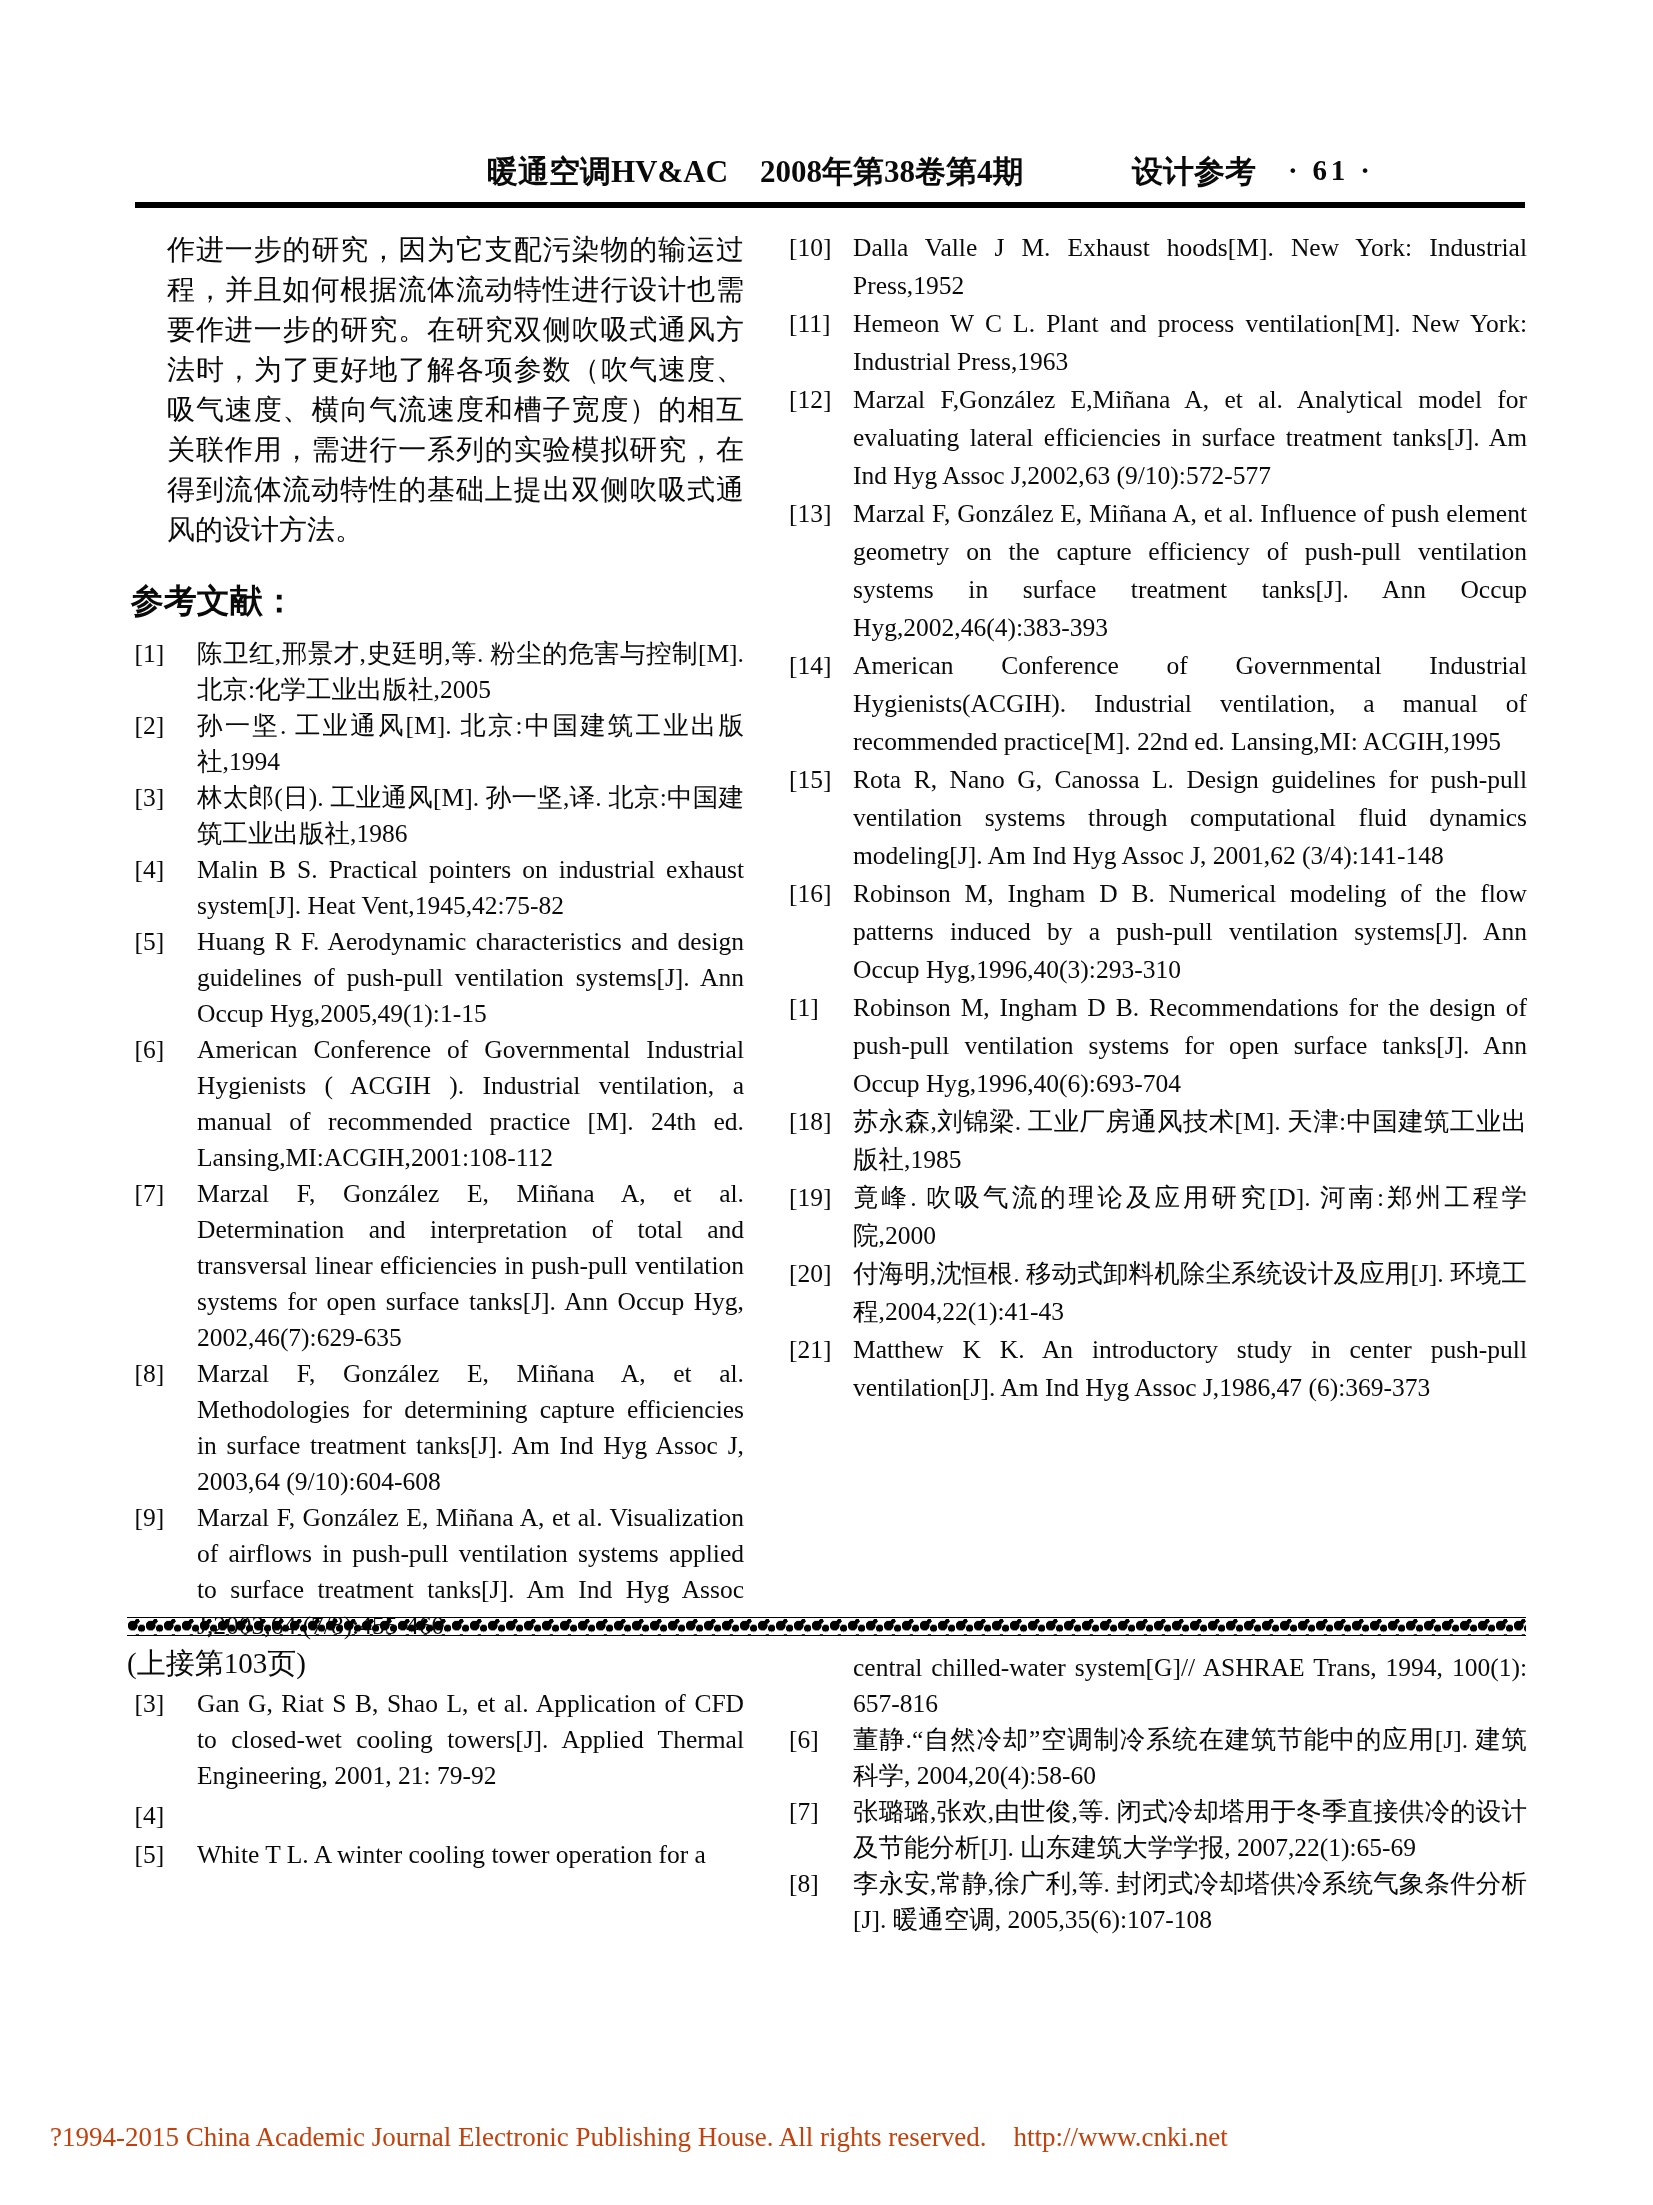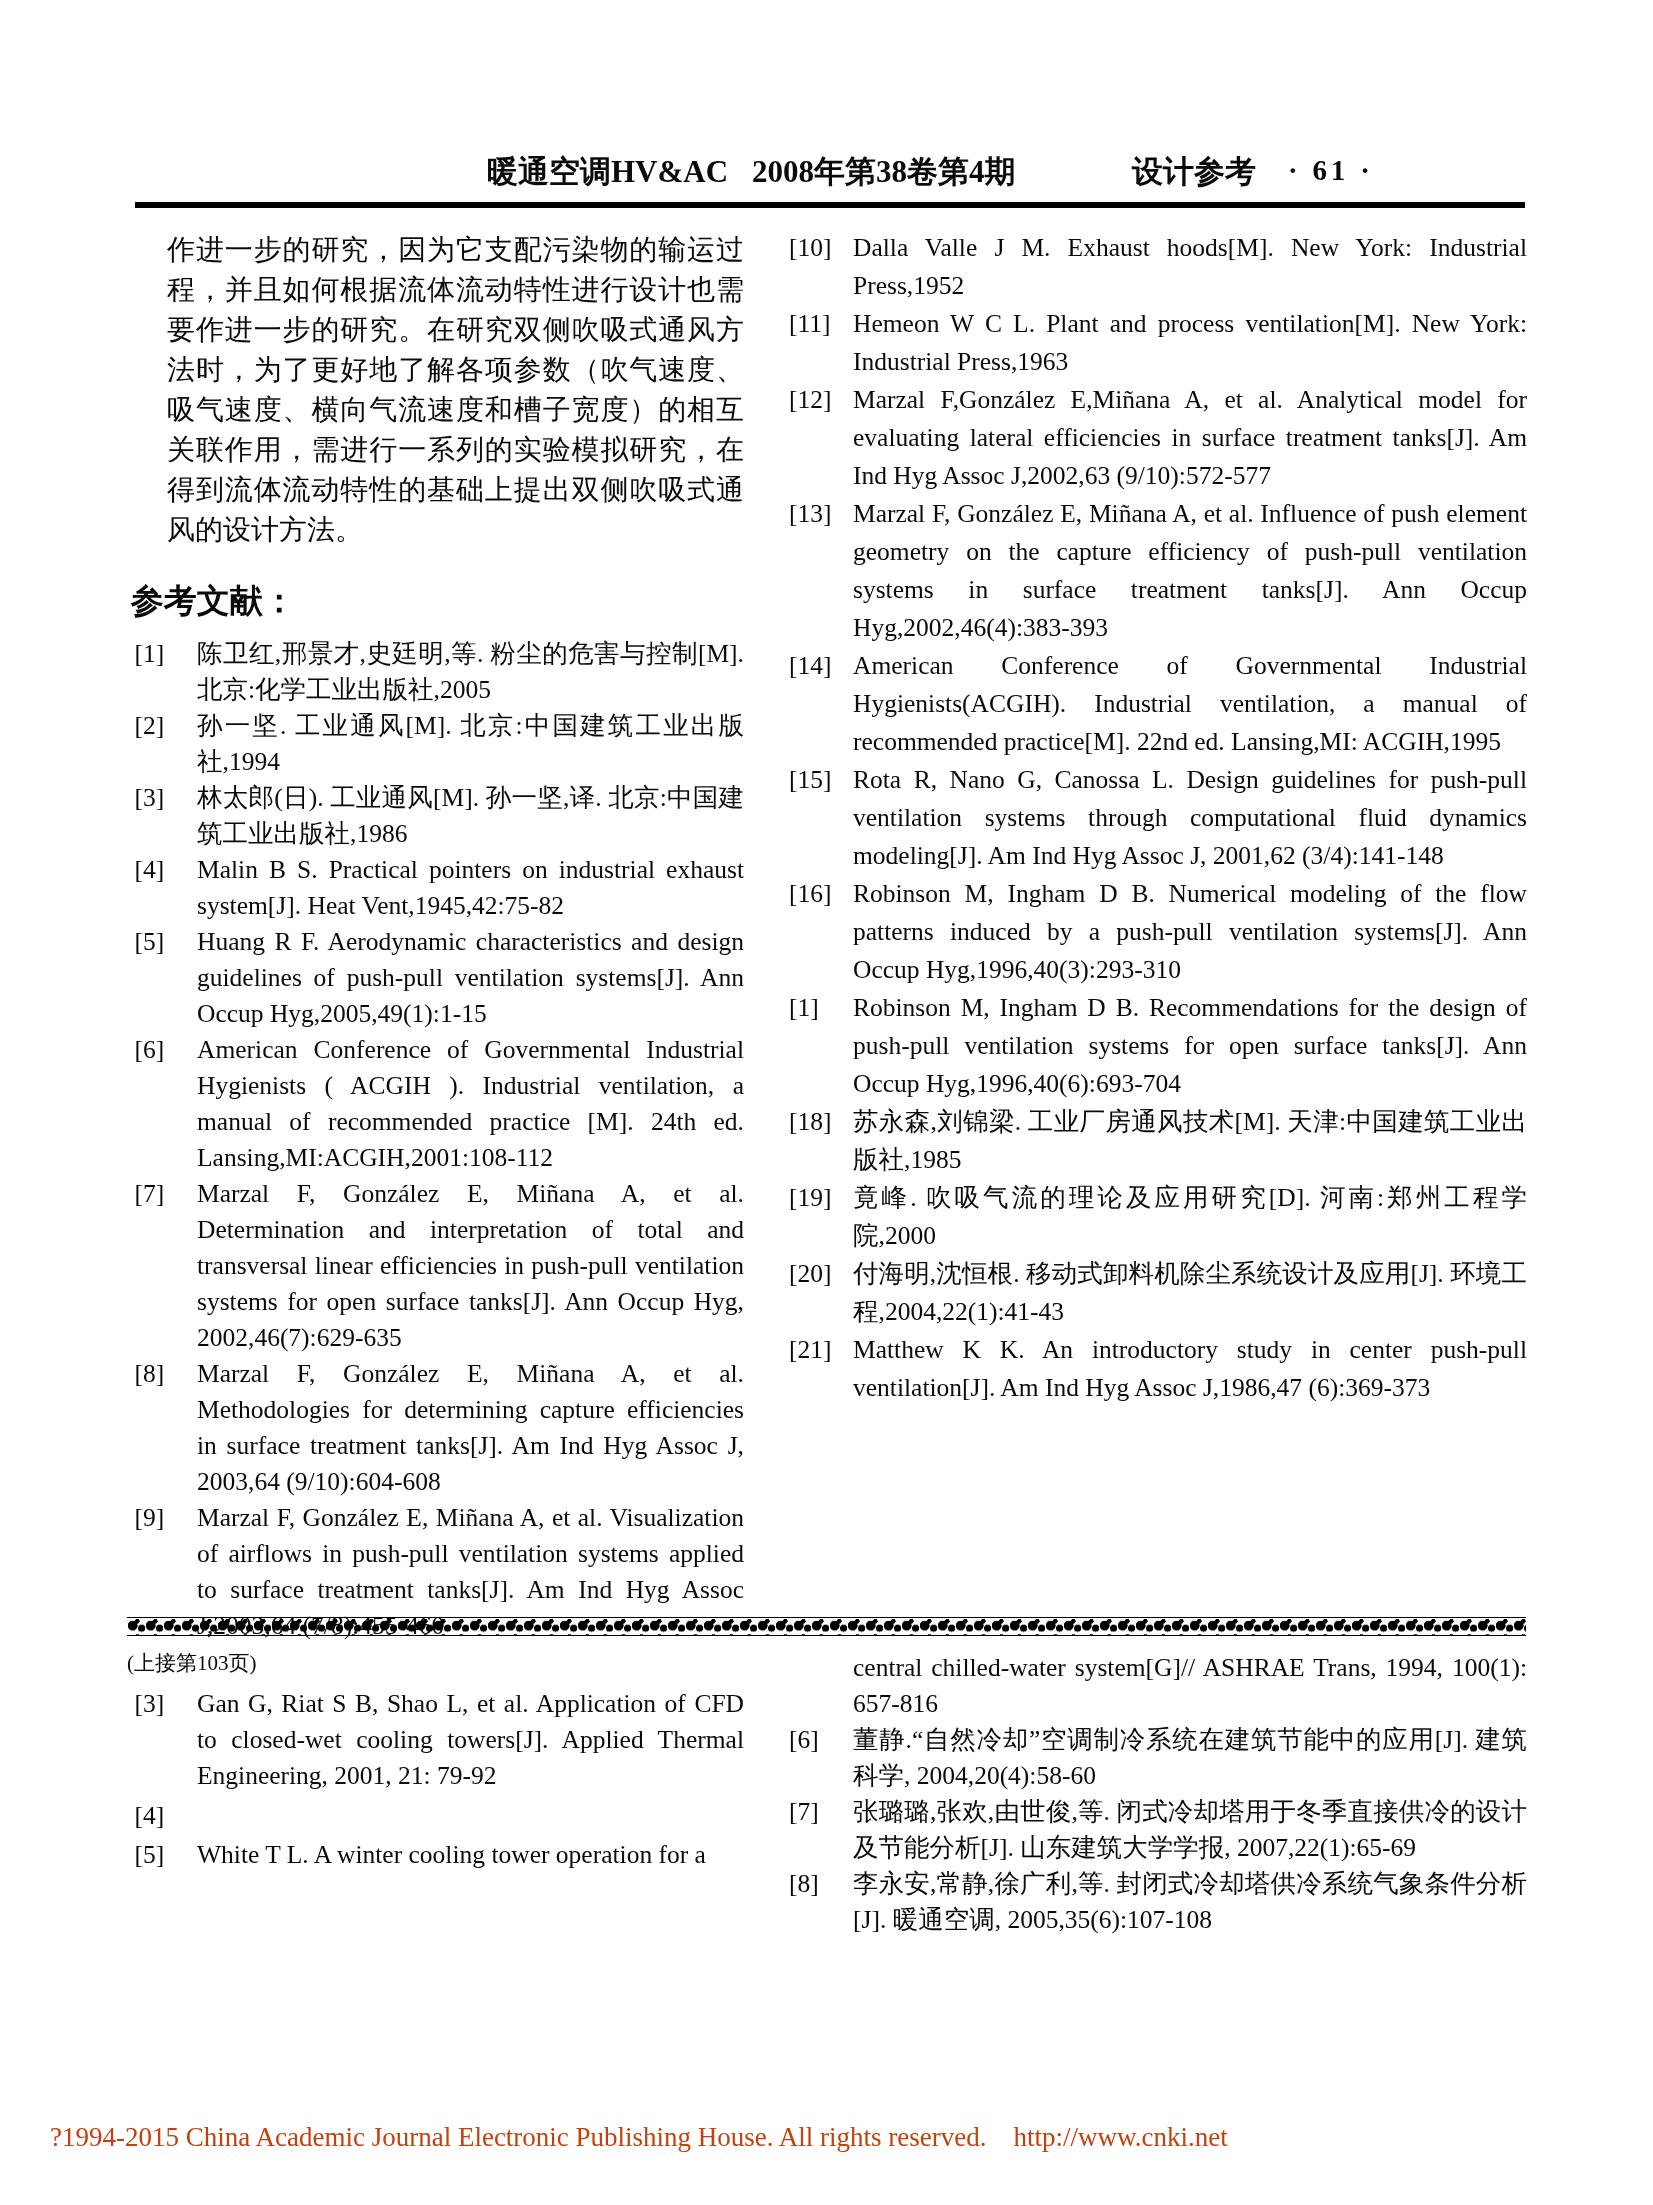--- a/index.html
+++ b/index.html
@@ -3,42 +3,42 @@
 <meta charset="utf-8">
 <style>
   html,body{margin:0;padding:0;}
   body{
     width:1653px;height:2205px;position:relative;overflow:hidden;
     background:#ffffff;color:#0a0a0a;
     font-family:"Liberation Serif","DejaVu Serif",serif;
   }
   
   .hdr-journal{position:absolute;left:487px;top:151px;font-size:31px;font-weight:700;white-space:pre;}
-  .hdr-issue{margin-left:24px;}
+  .hdr-issue{margin-left:32px;}
   .hdr-section{position:absolute;left:1132px;top:151px;font-size:31px;font-weight:700;}
   .hdr-page{position:absolute;left:1288px;top:154px;font-size:29px;font-weight:700;letter-spacing:3.8px;}
   .hdr-rule{position:absolute;left:135px;top:202px;width:1390px;height:5.7px;background:#000;}
   
   .col{position:absolute;}
   #col-left{left:127px;top:230px;width:617px;}
   #col-right{left:789px;top:229px;width:738px;}
   #col-bottom-left{left:127px;top:1645px;width:617px;}
   #col-bottom-right{left:789px;top:1650px;width:738px;}
   .intro{font-size:28px;line-height:40px;text-align:justify;margin-left:40px;}
   .refs-heading{font-size:33px;font-weight:700;margin:29px 0 11.5px 3.8px;}
   .ref{display:flex;align-items:flex-start;}
   .ref .num{flex:0 0 70px;padding-left:7.6px;box-sizing:border-box;}
   .ref .txt{flex:1;text-align:justify;}
   #col-left .ref{font-size:25.5px;line-height:36px;}
   #col-right .ref{font-size:25.5px;line-height:38px;}
   #col-right .ref .num{flex:0 0 64px;padding-left:0;}
   #col-bottom-left .ref,#col-bottom-right .ref{font-size:25.5px;line-height:36px;}
   #col-bottom-right .ref .num{flex:0 0 64px;padding-left:0;}
   #col-bottom-left .ref{margin-top:3.8px;}
-  .note{font-size:21px;line-height:37px;margin-bottom:3.8px;}
+  .note{font-size:29px;line-height:37px;margin-bottom:3.8px;}
   
   .separator{
     position:absolute;left:127px;top:1617px;width:1399px;height:19px;
     border-top:1.9px solid #000;border-bottom:1.9px solid #000;box-sizing:border-box;
     background-image:
       radial-gradient(circle 5.1px at 5.7px 7.6px,#000 92%,transparent),
       radial-gradient(circle 3.8px at 14.6px 10.2px,#000 92%,transparent),
       radial-gradient(circle 2.5px at 10.2px 3.2px,#000 92%,transparent);
     background-size:18px 15.3px;
   }

